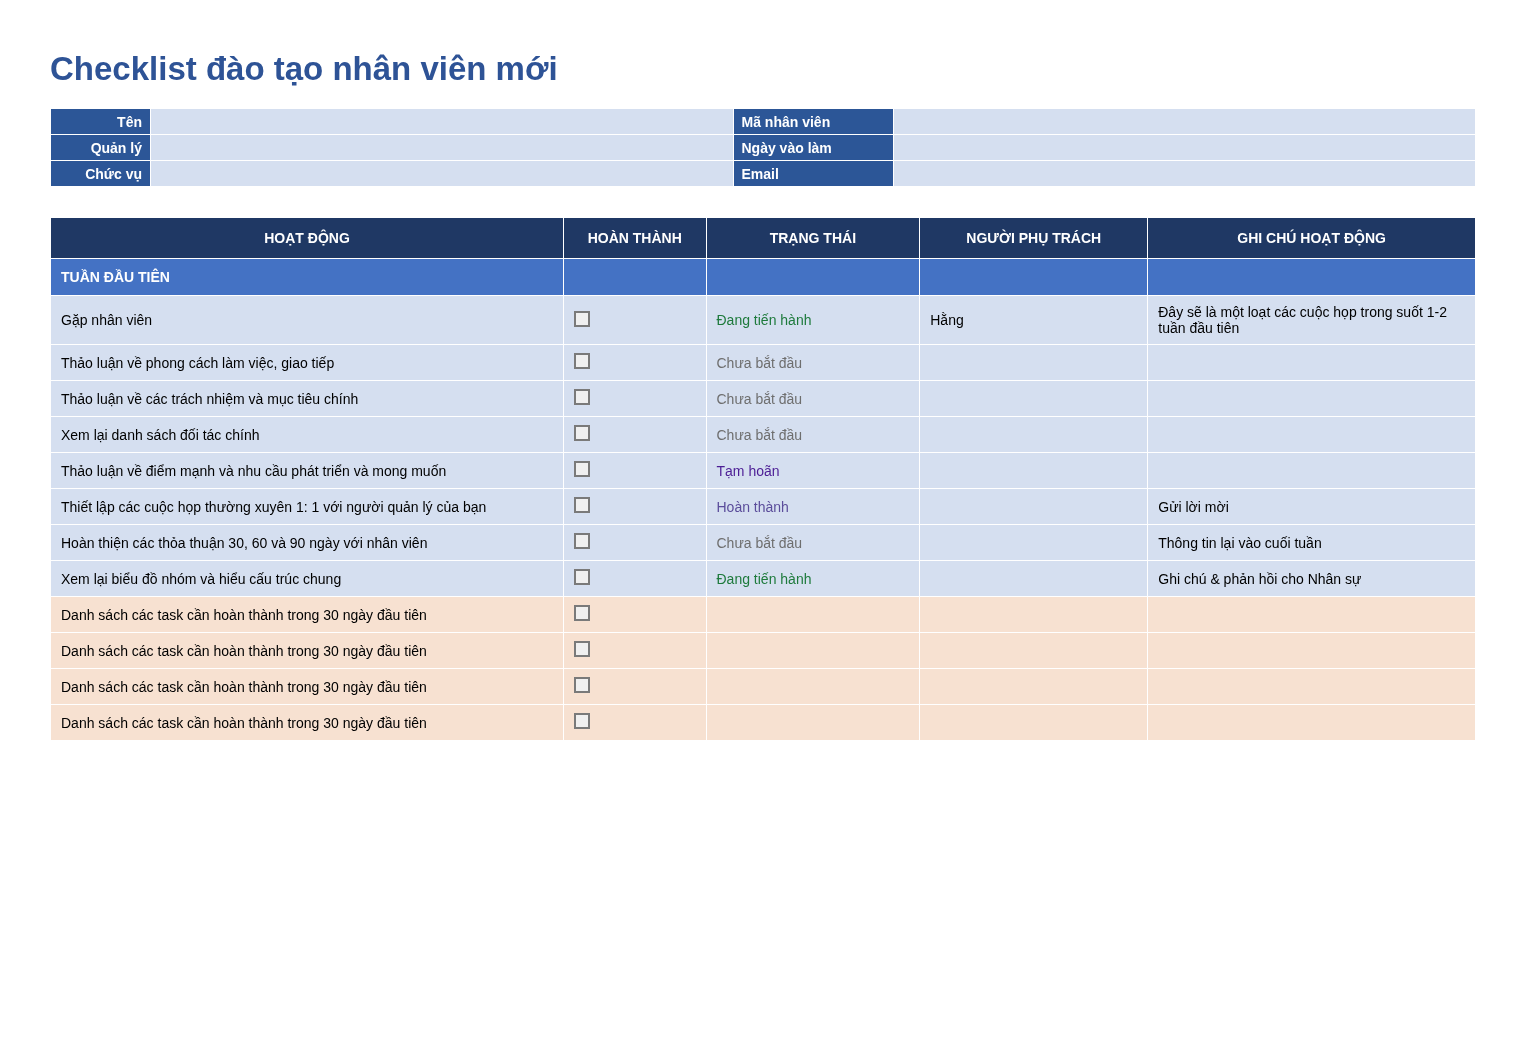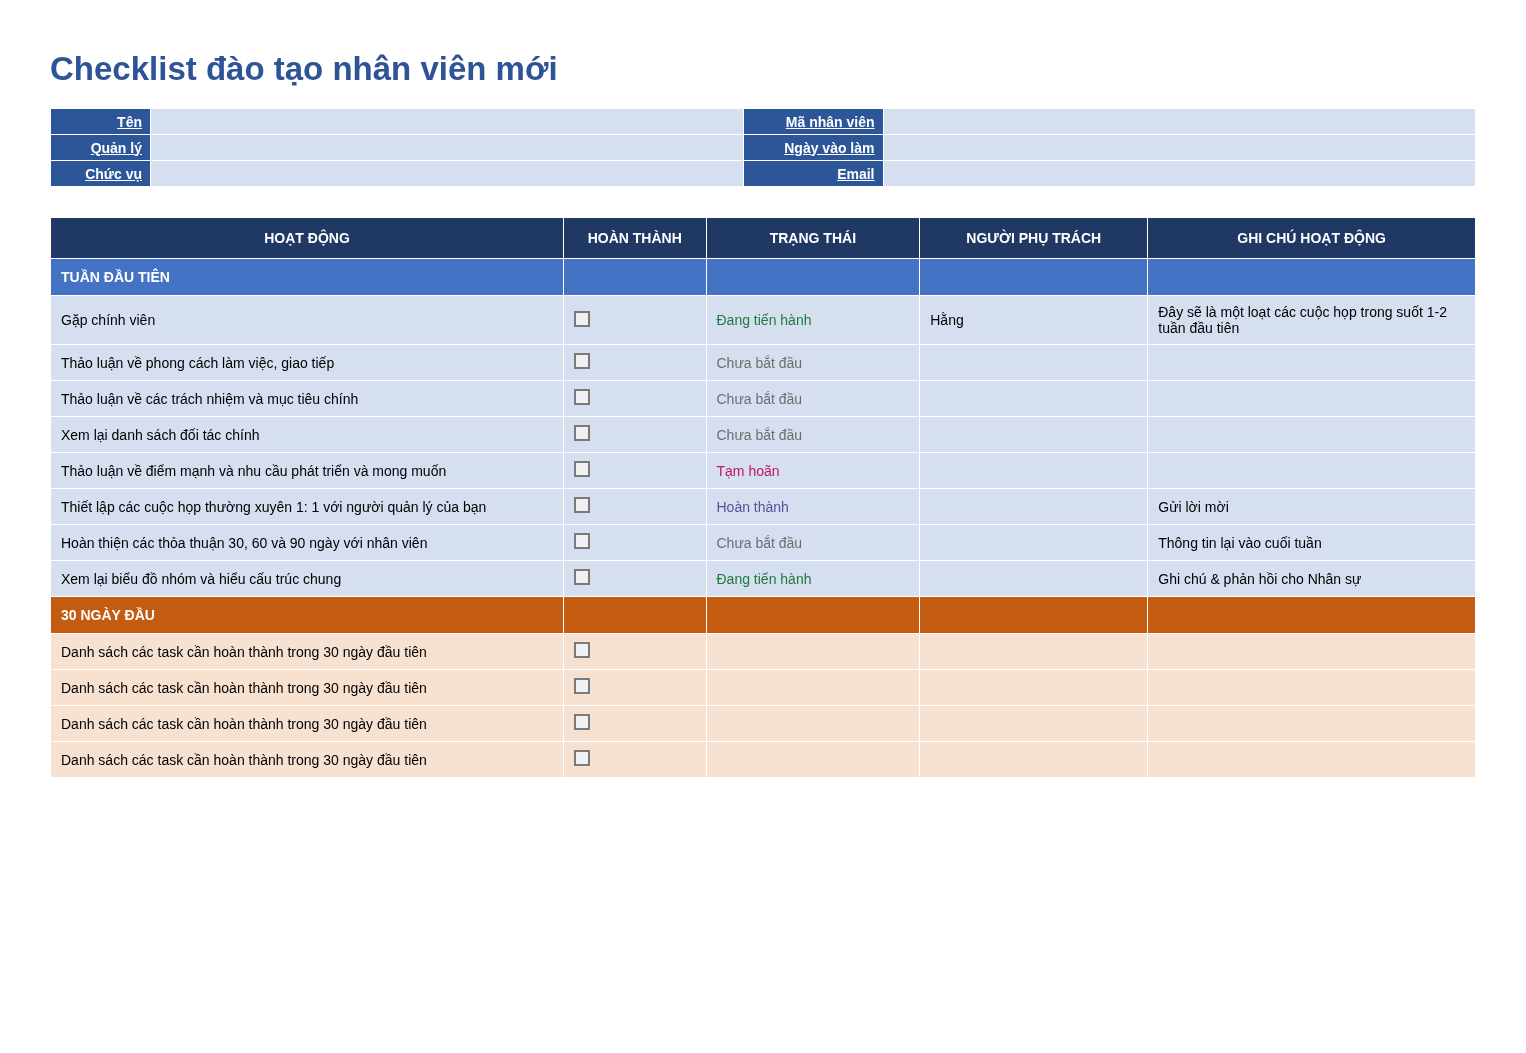--- a/index.html
+++ b/index.html
@@ -20,35 +20,33 @@
   .info-table {
     width: 100%;
     border-collapse: collapse;
     margin-bottom: 30px;
     background: #d5dff0;
   }
   .info-table td {
     border: 1px solid #ffffff;
     padding: 4px 8px;
     height: 26px;
-    text-decoration: underline;
   }
   .info-label {
     background: #2c5697;
     color: #ffffff;
     font-weight: bold;
     text-align: right;
     width: 100px;
   }
   .info-label-wide {
     background: #2c5697;
     color: #ffffff;
     font-weight: bold;
-    text-align: right;
-    width: 140px;
+    width: 160px;
   }
   .info-val {
     background: #d5dff0;
   }
 
   .main-table {
     width: 100%;
     border-collapse: collapse;
   }
   .main-table th, .main-table td {
@@ -95,21 +93,21 @@
     width: 16px;
     height: 16px;
     border: 2px solid #7a7a7a;
     background: #f0f0f0;
   }
   td.center { text-align: left; margin-left: 44px; }
 
   .status-progress { color: #1e7a3c; }
   .status-notstarted { color: #6e6e6e; }
   .status-complete { color: #5b4d9b; }
-  .status-postponed { color: #be185d; }
+  .status-postponed { color: #4c1d95; }
 </style>
 </head>
 <body>
 
 <div class="title">Checklist đào tạo nhân viên mới</div>
 
 <table class="info-table">
   <tbody>
       <tr>
     <td class="info-label">Tên</td>
@@ -144,21 +142,21 @@
   </thead>
   <tbody id="table-body">
   <tr class="section-week1">
         <td>TUẦN ĐẦU TIÊN</td>
         <td></td>
         <td></td>
         <td></td>
         <td></td>
       </tr>
       <tr class="row-week1">
-        <td>Gặp chính viên</td>
+        <td>Gặp nhân viên</td>
         <td class="center"><span class="checkbox"></span></td>
         <td class="center"><span class="status-progress">Đang tiến hành</span></td>
         <td>Hằng</td>
         <td>Đây sẽ là một loạt các cuộc họp trong suốt 1-2 tuần đầu tiên</td>
       </tr>
       <tr class="row-week1">
         <td>Thảo luận về phong cách làm việc, giao tiếp</td>
         <td class="center"><span class="checkbox"></span></td>
         <td class="center"><span class="status-notstarted">Chưa bắt đầu</span></td>
         <td></td>
@@ -199,27 +197,20 @@
         <td></td>
         <td>Thông tin lại vào cuối tuần</td>
       </tr>
       <tr class="row-week1">
         <td>Xem lại biểu đồ nhóm và hiểu cấu trúc chung</td>
         <td class="center"><span class="checkbox"></span></td>
         <td class="center"><span class="status-progress">Đang tiến hành</span></td>
         <td></td>
         <td>Ghi chú &amp; phản hồi cho Nhân sự</td>
       </tr>
-      <tr class="section-30">
-        <td>30 NGÀY ĐẦU</td>
-        <td></td>
-        <td></td>
-        <td></td>
-        <td></td>
-      </tr>
       <tr class="row-30">
         <td>Danh sách các task cần hoàn thành trong 30 ngày đầu tiên</td>
         <td class="center"><span class="checkbox"></span></td>
         <td class="center"></td>
         <td></td>
         <td></td>
       </tr>
       <tr class="row-30">
         <td>Danh sách các task cần hoàn thành trong 30 ngày đầu tiên</td>
         <td class="center"><span class="checkbox"></span></td>

